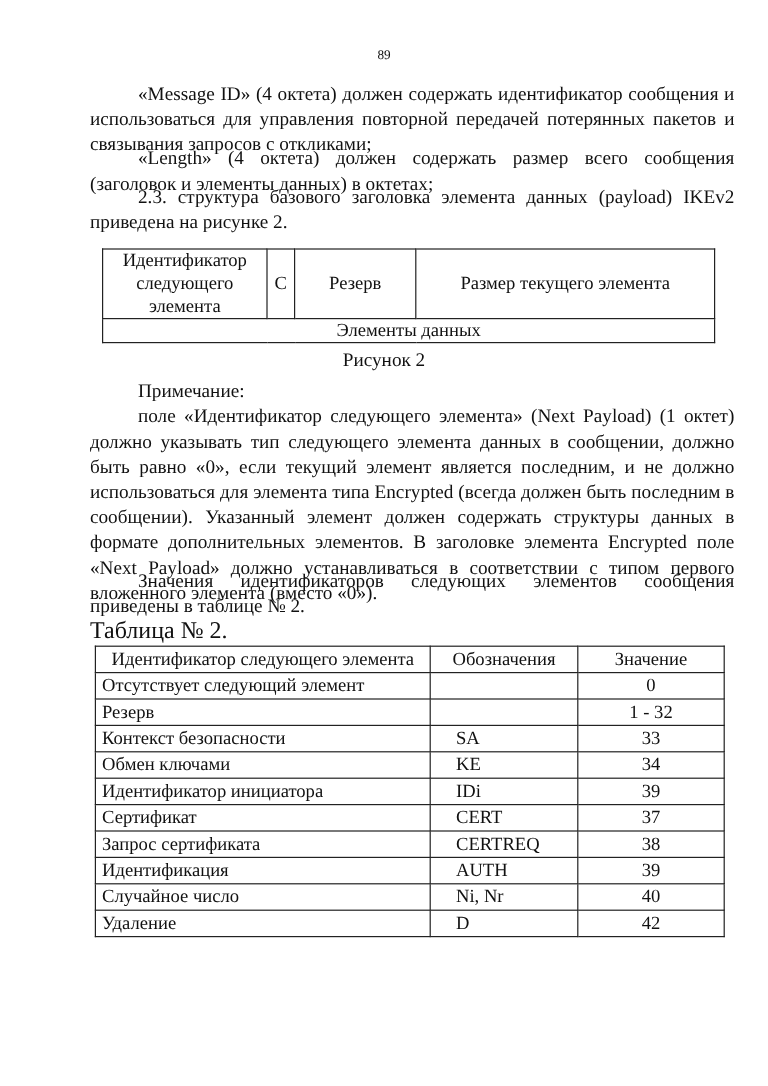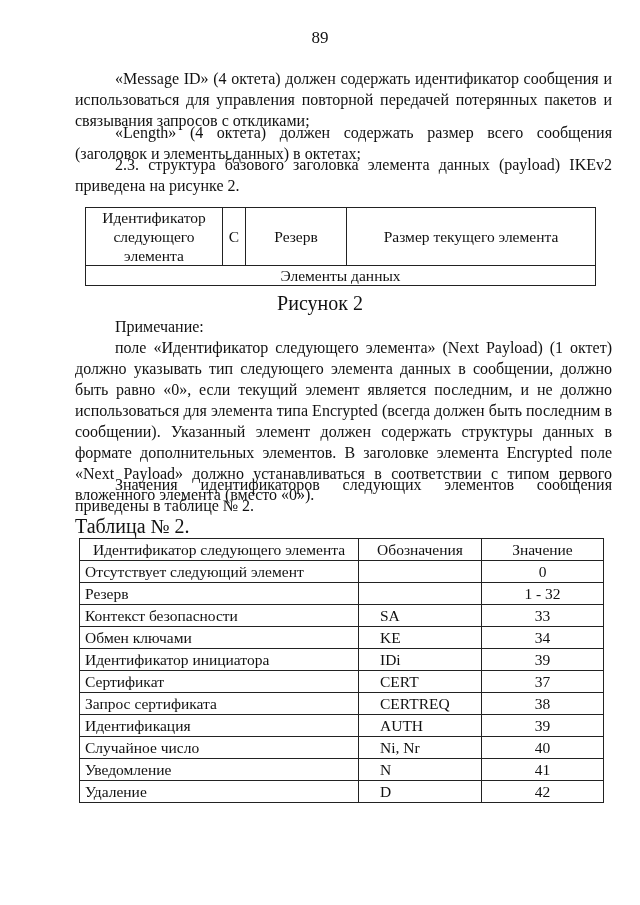--- a/index.html
+++ b/index.html
@@ -1,24 +1,24 @@
 <!DOCTYPE html>
 <html><head>
 <meta charset="utf-8">
 <style>
   html, body { margin:0; padding:0; background:#ffffff; }
   body { width:640px; height:905px; position:relative; overflow:hidden;
          font-family:"Liberation Serif", serif; color:#111; }
-  .page-num { position:absolute; top:28px; left:0; width:640px; text-align:center; font-size:17px; }
+  .page-num { position:absolute; top:40px; left:0; width:640px; text-align:center; font-size:11px; }
   .para { position:absolute; left:75px; width:537px; font-size:16px; line-height:21px;
           text-align:justify; text-align-last:left; margin:0; }
   .para.indent { text-indent:40px; }
   .fig { position:absolute; left:85px; top:207px; width:511px; height:79px; border-collapse:collapse; }
   .fig td { border:1px solid #222; text-align:center; font-size:15.5px; padding:0; line-height:19px; }
-  .caption { position:absolute; top:292px; left:0; width:640px; text-align:center; font-size:20px; }
+  .caption { position:absolute; top:292px; left:0; width:640px; text-align:center; font-size:16px; }
   .tbl { position:absolute; left:79px; top:538px; width:525px; border-collapse:collapse; }
   .tbl td { border:1px solid #222; height:21px; font-size:15.5px; padding:0 5px; line-height:20px; }
   .tbl tr.head td { text-align:center; }
   .tbl td.c2 { padding-left:21px; }
   .tbl td.c3 { text-align:center; }
   .tcap { position:absolute; left:75px; top:515px; font-size:20px; }
 </style>
 </head>
 <body>
 
@@ -95,23 +95,18 @@
         <td class="c1">Идентификация</td>
         <td class="c2">AUTH</td>
         <td class="c3">39</td>
       </tr>
       <tr>
         <td class="c1">Случайное число</td>
         <td class="c2">Ni, Nr</td>
         <td class="c3">40</td>
       </tr>
       <tr>
-        <td class="c1">Уведомление</td>
-        <td class="c2">N</td>
-        <td class="c3">41</td>
-      </tr>
-      <tr>
         <td class="c1">Удаление</td>
         <td class="c2">D</td>
         <td class="c3">42</td>
       </tr>
     </tbody>
 </table>
 
 </body></html>

